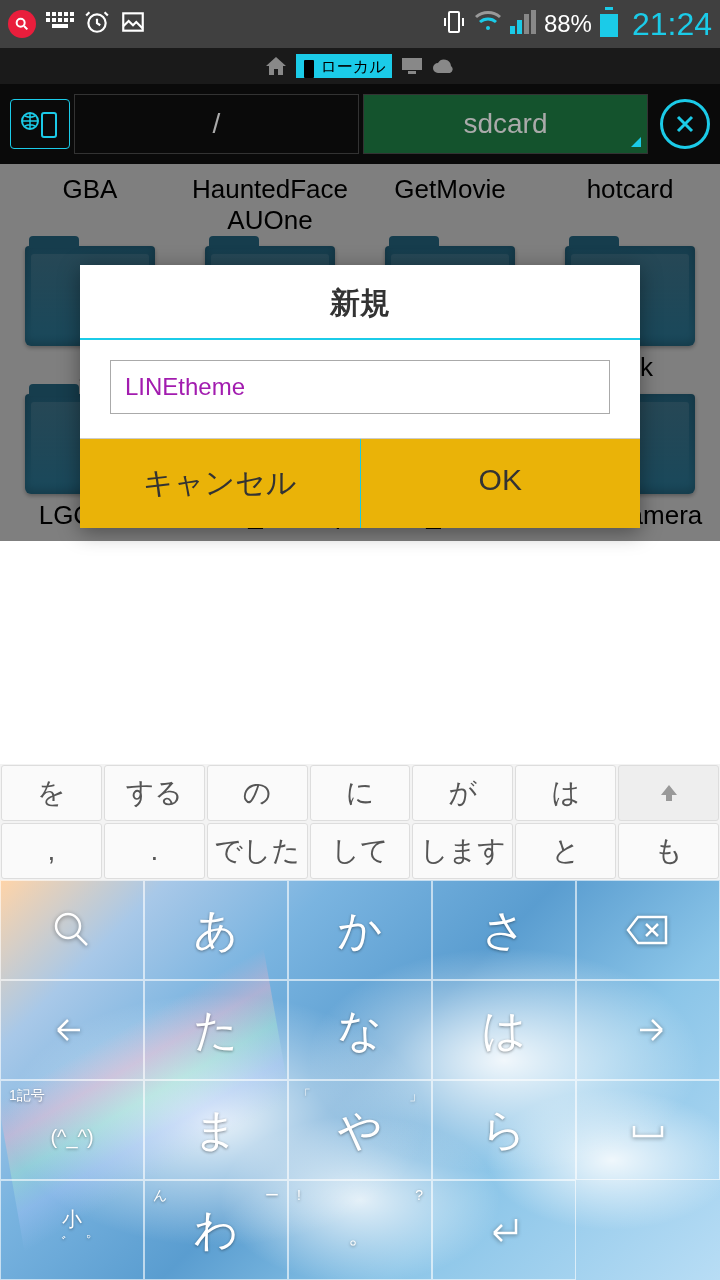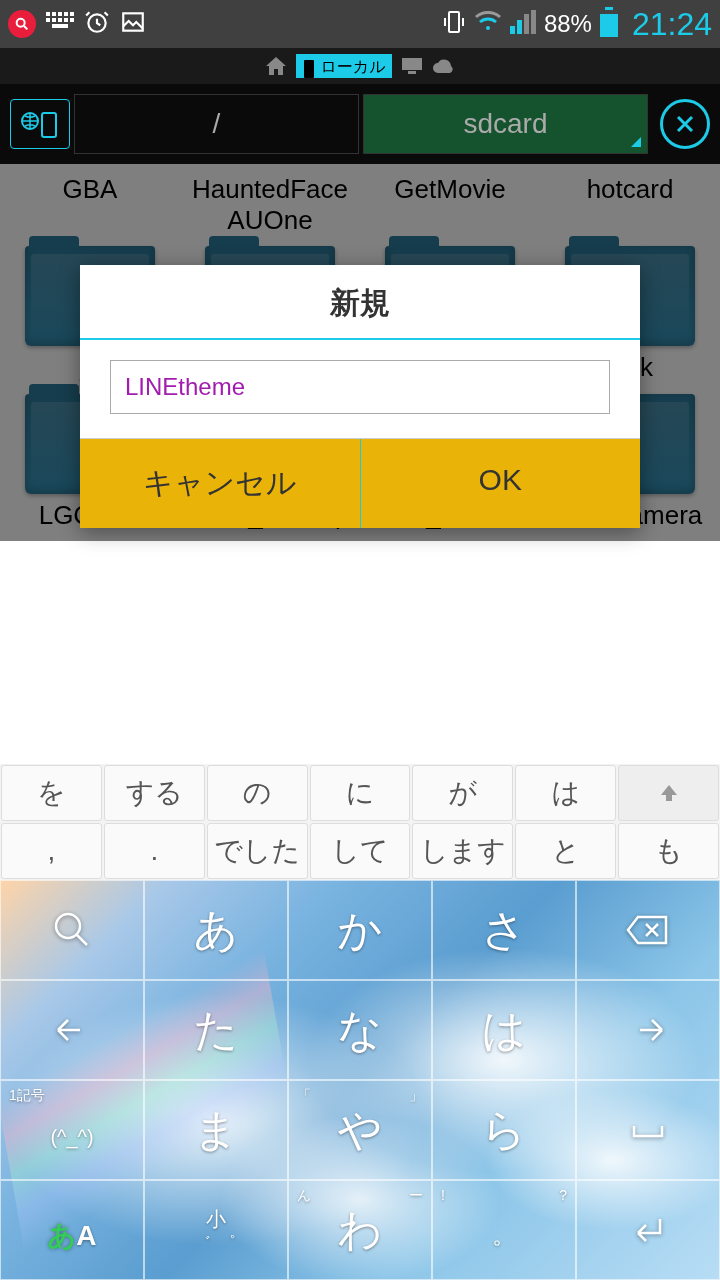--- a/index.html
+++ b/index.html
@@ -314,23 +314,20 @@
           <span class="sub tr">」</span>
           <span>や</span>
         </div>
       <div class="kb-key">ら</div>
       <div class="kb-key">
           <svg viewBox="0 0 44 24">
             <path d="M8 8v10h28V8"></path>
           </svg>
         </div>
 
-      <div class="kb-key mode">
-          <span><span class="green">あ</span><span class="white">A</span></span>
-        </div>
       <div class="kb-key small-text">
           <span style="font-size:20px">小</span>
           <span style="font-size:16px;letter-spacing:2px">゛ ゜</span>
         </div>
       <div class="kb-key">
           <span class="sub tl">ん</span>
           <span class="sub tr">ー</span>
           <span>わ</span>
         </div>
       <div class="kb-key small-text">

